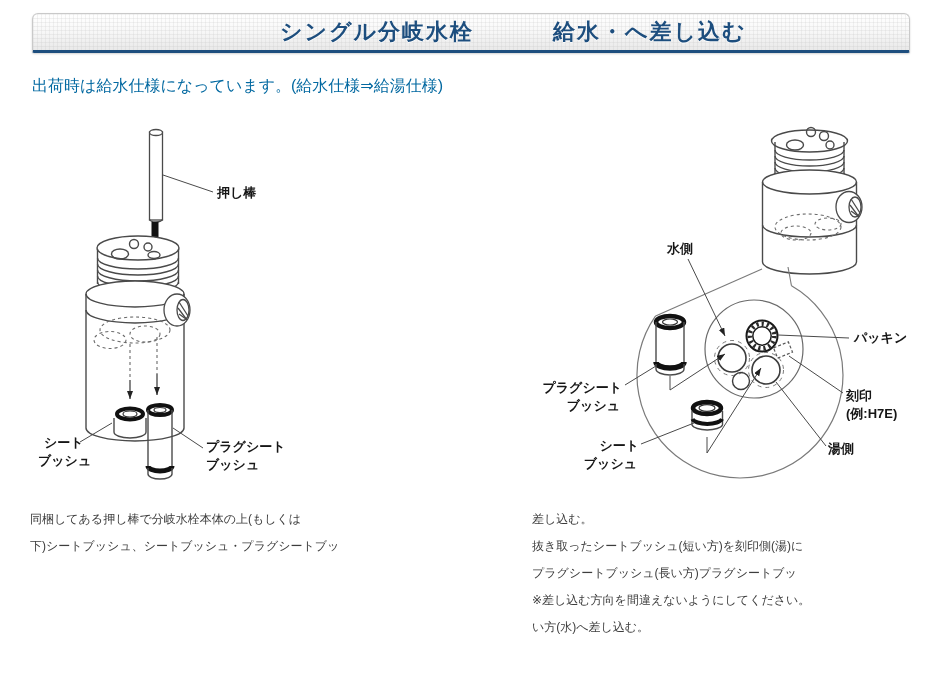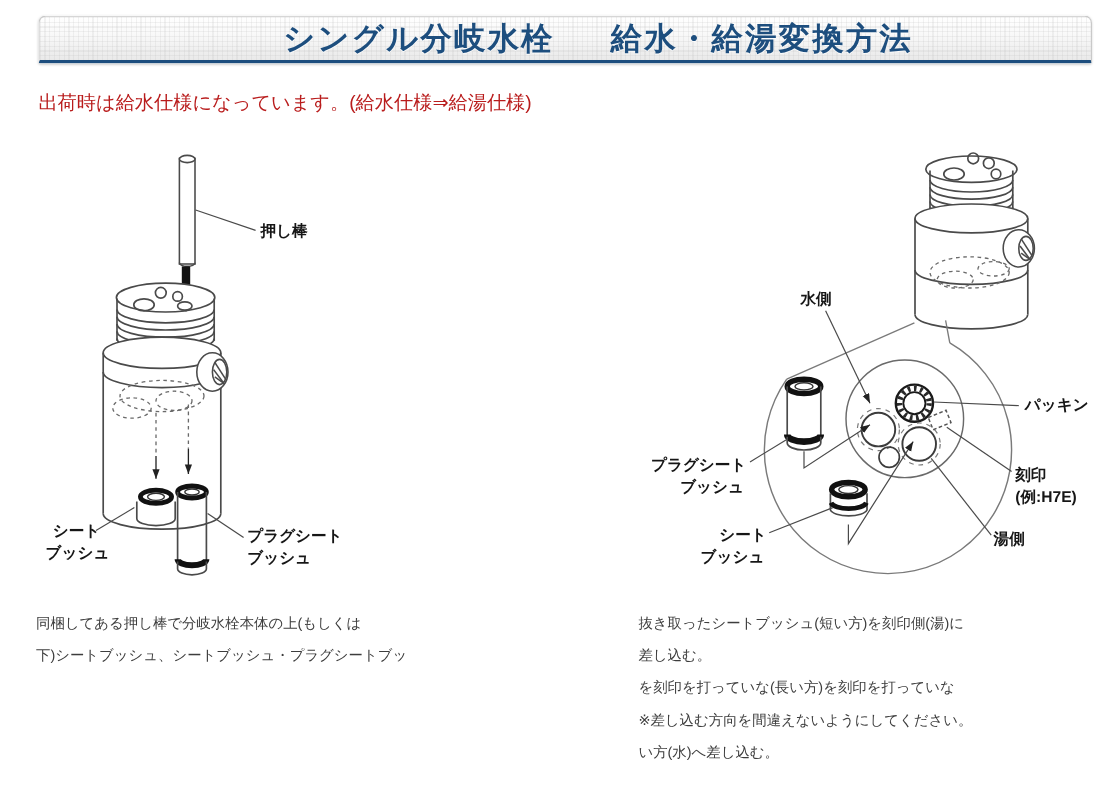--- a/index.html
+++ b/index.html
@@ -13,46 +13,47 @@
     border:1px solid #c9c9c9;border-bottom:3px solid #1d4e7e;
     border-radius:6px 6px 2px 2px;
     background-image:
       repeating-linear-gradient(to right, rgba(185,185,185,0.18) 0 1px, transparent 1px 4px),
       repeating-linear-gradient(to bottom, rgba(185,185,185,0.18) 0 1px, transparent 1px 4px),
       linear-gradient(to bottom,#ffffff 0%,#f8f8f8 45%,#e9e9e9 100%);
     box-shadow:0 1px 2px rgba(0,0,0,0.18);
   }
   .header-title{
     position:absolute;top:50%;transform:translateY(-50%);
-    font-size:26px;font-weight:bold;color:#1d4e7e;letter-spacing:2px;white-space:nowrap;
+    font-size:22px;font-weight:bold;color:#1d4e7e;letter-spacing:2px;white-space:nowrap;
     text-shadow:0 1px 0 rgba(255,255,255,0.8);
+    margin-left:44px;
   }
   .header-title.left{left:203px;}
   .header-title.right{left:476px;}
 
-  .intro{position:absolute;left:32px;top:76px;font-size:16px;color:#b91c1c;white-space:nowrap;}
+  .intro{position:absolute;left:32px;top:76px;font-size:16px;color:#0369a1;white-space:nowrap;}
 
   .fig{position:absolute;}
   .fig-left{left:30px;top:118px;}
   .fig-right{left:528px;top:112px;}
 
   svg text{font-family:"Liberation Sans","DejaVu Sans",sans-serif;font-size:13px;font-weight:bold;fill:#161616;}
 
   .caption{position:absolute;font-size:12px;line-height:27px;color:#3d3d3d;}
   .caption-left{left:30px;top:506px;width:420px;}
   .caption-right{left:532px;top:506px;width:396px;}
 </style>
 </head>
 <body>
 
 <div class="page">
 
   <div class="header-bar">
     <span class="header-title left">シングル分岐水栓</span>
-    <span class="header-title right">給水・給湯変換方法</span>
+    <span class="header-title right">給水・へ差し込む</span>
   </div>
 
   <div class="intro">出荷時は給水仕様になっています。(給水仕様⇒給湯仕様)</div>
 
   <svg class="fig fig-left" width="310" height="372" viewBox="0 0 310 372">
     <defs>
       <marker id="arw" markerUnits="userSpaceOnUse" markerWidth="10" markerHeight="8" refX="8" refY="3" orient="auto">
         <path d="M0,0 L8,3 L0,6 Z" fill="#222"></path>
       </marker>
     </defs>
@@ -231,20 +232,20 @@
     <text x="111" y="338" text-anchor="end">シート</text>
     <text x="109" y="356" text-anchor="end">ブッシュ</text>
     <text x="300" y="341">湯側</text>
   </svg>
 
   <div class="caption caption-left">
     <div>同梱してある押し棒で分岐水栓本体の上(もしくは</div>
     <div>下)シートブッシュ、シートブッシュ・プラグシートブッ</div>
   </div>
   <div class="caption caption-right">
+    <div>差し込む。</div>
     <div>抜き取ったシートブッシュ(短い方)を刻印側(湯)に</div>
-    <div>差し込む。</div>
-    <div>を刻印を打っていな(長い方)を刻印を打っていな</div>
+    <div>プラグシートブッシュ(長い方)プラグシートブッ</div>
     <div>※差し込む方向を間違えないようにしてください。</div>
     <div>い方(水)へ差し込む。</div>
   </div>
 
 </div>
 
 </body></html>

